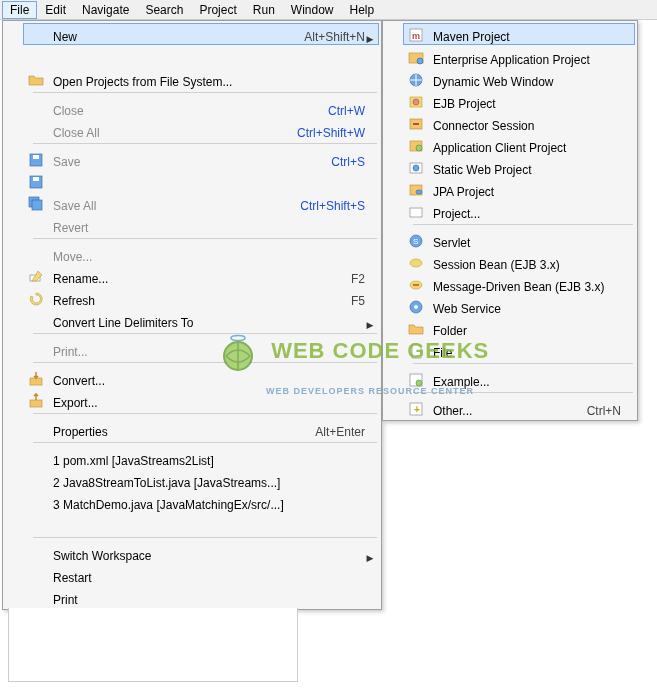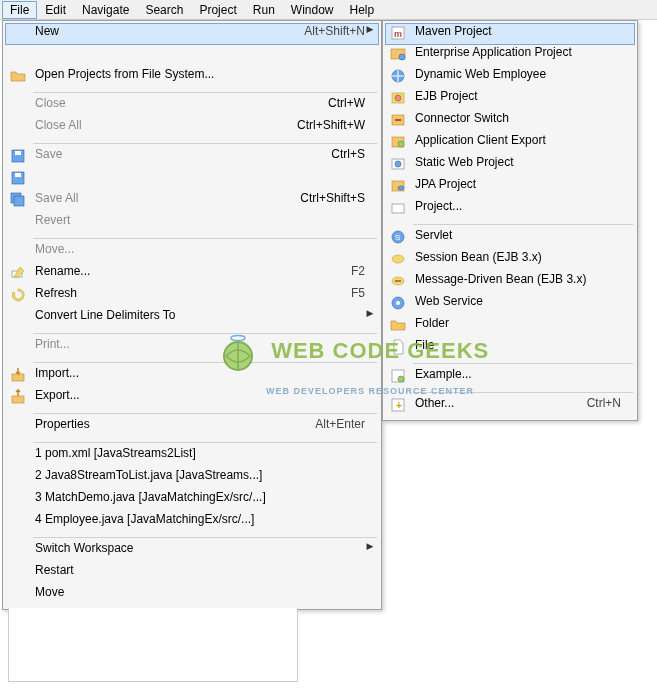--- a/index.html
+++ b/index.html
@@ -41,25 +41,26 @@
     left: 2px;
     width: 380px;
   }
   .new-submenu {
     top: 20px;
     left: 382px;
     width: 256px;
   }
   .menu-item {
     display: flex;
-    align-items: flex-start;
+    align-items: flex-end;
     height: 22px;
     padding: 0 4px 0 2px;
     cursor: default;
     position: relative;
+    margin-left: 18px;
   }
   .menu-item.highlighted {
     background: #d6e8fb;
     border: 1px solid #7aa7d9;
     padding: 0 3px 0 1px;
   }
   .menu-item.disabled { color: #8a8a8a; }
   .icon-col {
     width: 22px;
     height: 18px;
@@ -71,21 +72,21 @@
   .label-col {
     flex: 1;
     padding-left: 6px;
     white-space: nowrap;
   }
   .shortcut-col {
     text-align: right;
     color: #444;
     white-space: nowrap;
   }
-  .menu-item.disabled .shortcut-col { color: #000000; }
+  .menu-item.disabled .shortcut-col { color: #1d4ed8; }
   .arrow-col {
     width: 10px;
     text-align: center;
     font-size: 9px;
     color: #333;
   }
   .sep {
     height: 1px;
     background: #d0d0d0;
     margin: 3px 2px 3px 28px;
@@ -246,21 +247,21 @@
       <span class="arrow-col"></span>
     </div>
     <div class="sep"></div>
     <div class="menu-item">
       <span class="icon-col">
         <svg class="ic" viewBox="0 0 16 16">
           <rect x="2" y="7" width="12" height="7" class="ic-folder"></rect>
           <path d="M8 1v6l-2-2m2 2 2-2" stroke="#c08a2a" fill="none" stroke-width="1.5"></path>
         </svg>
       </span>
-      <span class="label-col">Import...</span>
+      <span class="label-col">Convert...</span>
       <span class="shortcut-col"></span>
       <span class="arrow-col"></span>
     </div>
     <div class="menu-item">
       <span class="icon-col">
         <svg class="ic" viewBox="0 0 16 16">
           <rect x="2" y="7" width="12" height="7" class="ic-folder"></rect>
           <path d="M8 7V1l-2 2m2-2 2 2" stroke="#c08a2a" fill="none" stroke-width="1.5"></path>
         </svg>
       </span>
@@ -289,40 +290,39 @@
       <span class="arrow-col"></span>
     </div>
     <div class="menu-item">
       <span class="icon-col"></span>
       <span class="label-col">3 MatchDemo.java  [JavaMatchingEx/src/...]</span>
       <span class="shortcut-col"></span>
       <span class="arrow-col"></span>
     </div>
     <div class="menu-item">
       <span class="icon-col"></span>
-      <span class="label-col">4 Employee.java  [JavaMatchingEx/src/...]</span>
       <span class="shortcut-col"></span>
       <span class="arrow-col"></span>
     </div>
     <div class="sep"></div>
     <div class="menu-item">
       <span class="icon-col"></span>
       <span class="label-col">Switch Workspace</span>
       <span class="shortcut-col"></span>
       <span class="arrow-col">▶</span>
     </div>
     <div class="menu-item">
       <span class="icon-col"></span>
       <span class="label-col">Restart</span>
       <span class="shortcut-col"></span>
       <span class="arrow-col"></span>
     </div>
     <div class="menu-item">
       <span class="icon-col"></span>
-      <span class="label-col">Move</span>
+      <span class="label-col">Print</span>
       <span class="shortcut-col"></span>
       <span class="arrow-col"></span>
     </div>
   </div>
 
 <div class="menu new-submenu" id="new-menu">
     <div class="menu-item highlighted">
       <span class="icon-col">
         <svg class="ic" viewBox="0 0 16 16">
           <rect x="2" y="2" width="12" height="12" class="ic-page"></rect>
@@ -344,21 +344,21 @@
       <span class="shortcut-col"></span>
       <span class="arrow-col"></span>
     </div>
     <div class="menu-item">
       <span class="icon-col">
         <svg class="ic" viewBox="0 0 16 16">
           <circle cx="8" cy="8" r="6" class="ic-blue"></circle>
           <path d="M2 8h12M8 2v12" stroke="#fff" stroke-width="1"></path>
         </svg>
       </span>
-      <span class="label-col">Dynamic Web Employee</span>
+      <span class="label-col">Dynamic Web Window</span>
       <span class="shortcut-col"></span>
       <span class="arrow-col"></span>
     </div>
     <div class="menu-item">
       <span class="icon-col">
         <svg class="ic" viewBox="0 0 16 16">
           <rect x="2" y="3" width="12" height="10" class="ic-y"></rect>
           <circle cx="8" cy="8" r="3" class="ic-red"></circle>
         </svg>
       </span>
@@ -366,32 +366,32 @@
       <span class="shortcut-col"></span>
       <span class="arrow-col"></span>
     </div>
     <div class="menu-item">
       <span class="icon-col">
         <svg class="ic" viewBox="0 0 16 16">
           <rect x="2" y="3" width="12" height="10" class="ic-folder"></rect>
           <path d="M5 8h6" stroke="#b05040" stroke-width="2"></path>
         </svg>
       </span>
-      <span class="label-col">Connector Switch</span>
+      <span class="label-col">Connector Session</span>
       <span class="shortcut-col"></span>
       <span class="arrow-col"></span>
     </div>
     <div class="menu-item">
       <span class="icon-col">
         <svg class="ic" viewBox="0 0 16 16">
           <rect x="2" y="3" width="12" height="10" class="ic-folder"></rect>
           <circle cx="11" cy="10" r="3" class="ic-green"></circle>
         </svg>
       </span>
-      <span class="label-col">Application Client Export</span>
+      <span class="label-col">Application Client Project</span>
       <span class="shortcut-col"></span>
       <span class="arrow-col"></span>
     </div>
     <div class="menu-item">
       <span class="icon-col">
         <svg class="ic" viewBox="0 0 16 16">
           <rect x="2" y="3" width="12" height="10" class="ic-page"></rect>
           <circle cx="8" cy="8" r="3" class="ic-blue"></circle>
         </svg>
       </span>

